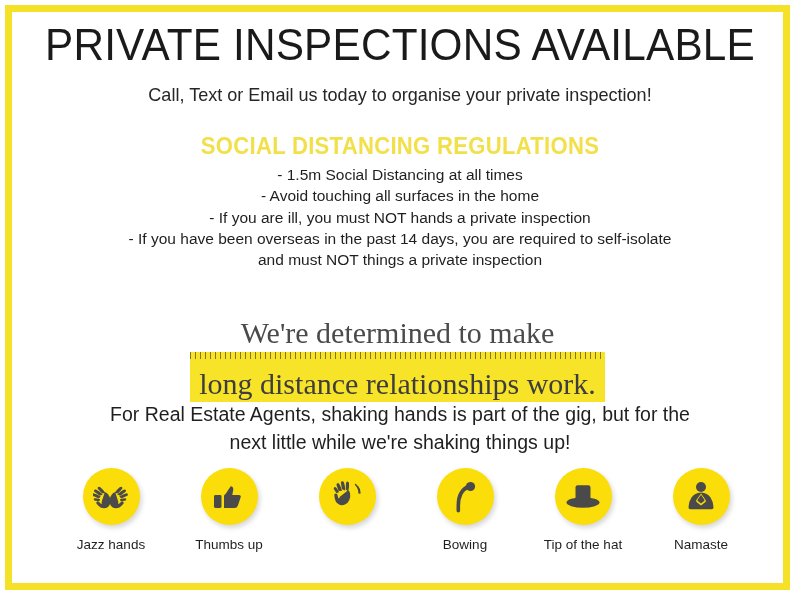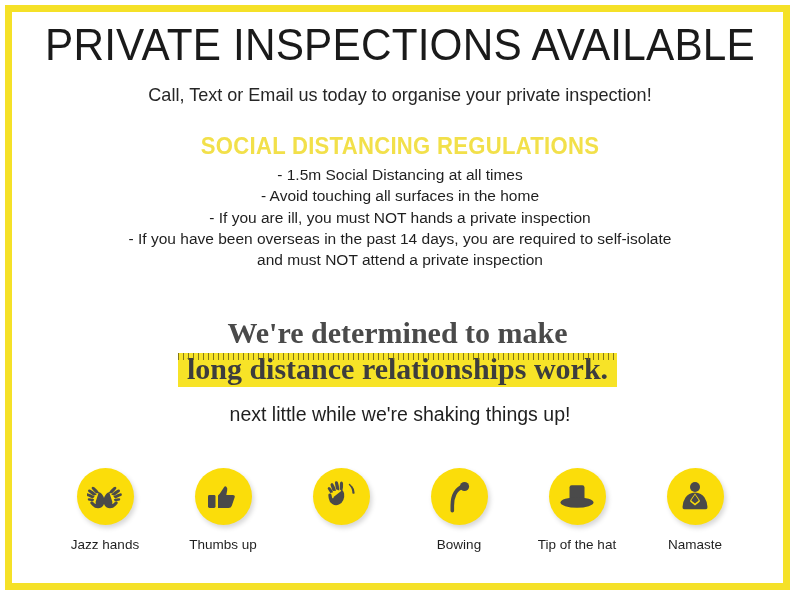--- a/index.html
+++ b/index.html
@@ -99,38 +99,38 @@
   .rules div {
     white-space: nowrap;
   }
 
   .serif-block {
     position: absolute;
     top: 316px;
     left: 0;
     width: 795px;
     font-family: "Liberation Serif", "DejaVu Serif", serif;
-    font-weight: 700;
+    font-weight: 400;
     font-size: 30px;
     line-height: 34px;
     color: #4a4a4a;
   }
   .serif-line1 {
     white-space: nowrap;
   }
   .highlight-wrap {
     position: relative;
     display: inline-block;
     margin-top: 2px;
   }
   .tape {
     position: relative;
     display: inline-block;
     background: #f7e327;
-    padding: 0 9px 3px 9px;
+    padding: 16px 9px 3px 9px;
     color: #3d3d3d;
     white-space: nowrap;
     line-height: 31px;
   }
   
   .tape::before {
     content: "";
     position: absolute;
     left: 0;
     top: 0;
@@ -156,21 +156,21 @@
   }
 
   
   .icon-row {
     position: absolute;
     top: 468px;
     left: 40px;
     width: 720px;
     height: 100px;
     display: flex;
-    justify-content: center;
+    justify-content: flex-end;
     align-items: flex-start;
   }
   .icon-item {
     width: 118px;
     text-align: center;
   }
   .circle {
     width: 57px;
     height: 57px;
     margin: 0 auto;
@@ -205,31 +205,32 @@
 
     <div class="subtitle">Call, Text or Email us today to organise your private inspection!</div>
 
     <div class="section-heading">SOCIAL DISTANCING REGULATIONS</div>
 
     <div class="rules">
       <div>- 1.5m Social Distancing at all times</div>
       <div>- Avoid touching all surfaces in the home</div>
       <div>- If you are ill, you must NOT hands a private inspection</div>
       <div>- If you have been overseas in the past 14 days, you are required to self-isolate</div>
-      <div>and must NOT attend a private inspection</div>
+      <div>and must NOT things a private inspection</div>
     </div>
 
     <div class="serif-block">
       <div class="serif-line1">We're determined to make</div>
       <div class="highlight-wrap">
         <span class="tape">long distance relationships work.</span>
       </div>
     </div>
 
     <div class="closing">
+      <div>For Real Estate Agents, shaking hands is part of the gig, but for the</div>
       <div>next little while we're shaking things up!</div>
     </div>
 
     <div class="icon-row">
 
       <div class="icon-item">
         <div class="circle">
           <span>
             <svg width="36" height="30" viewBox="0 0 36 30" fill="#4a4a4a">
               <g transform="translate(17.5,15) rotate(-18) translate(-17.5,-15)">

